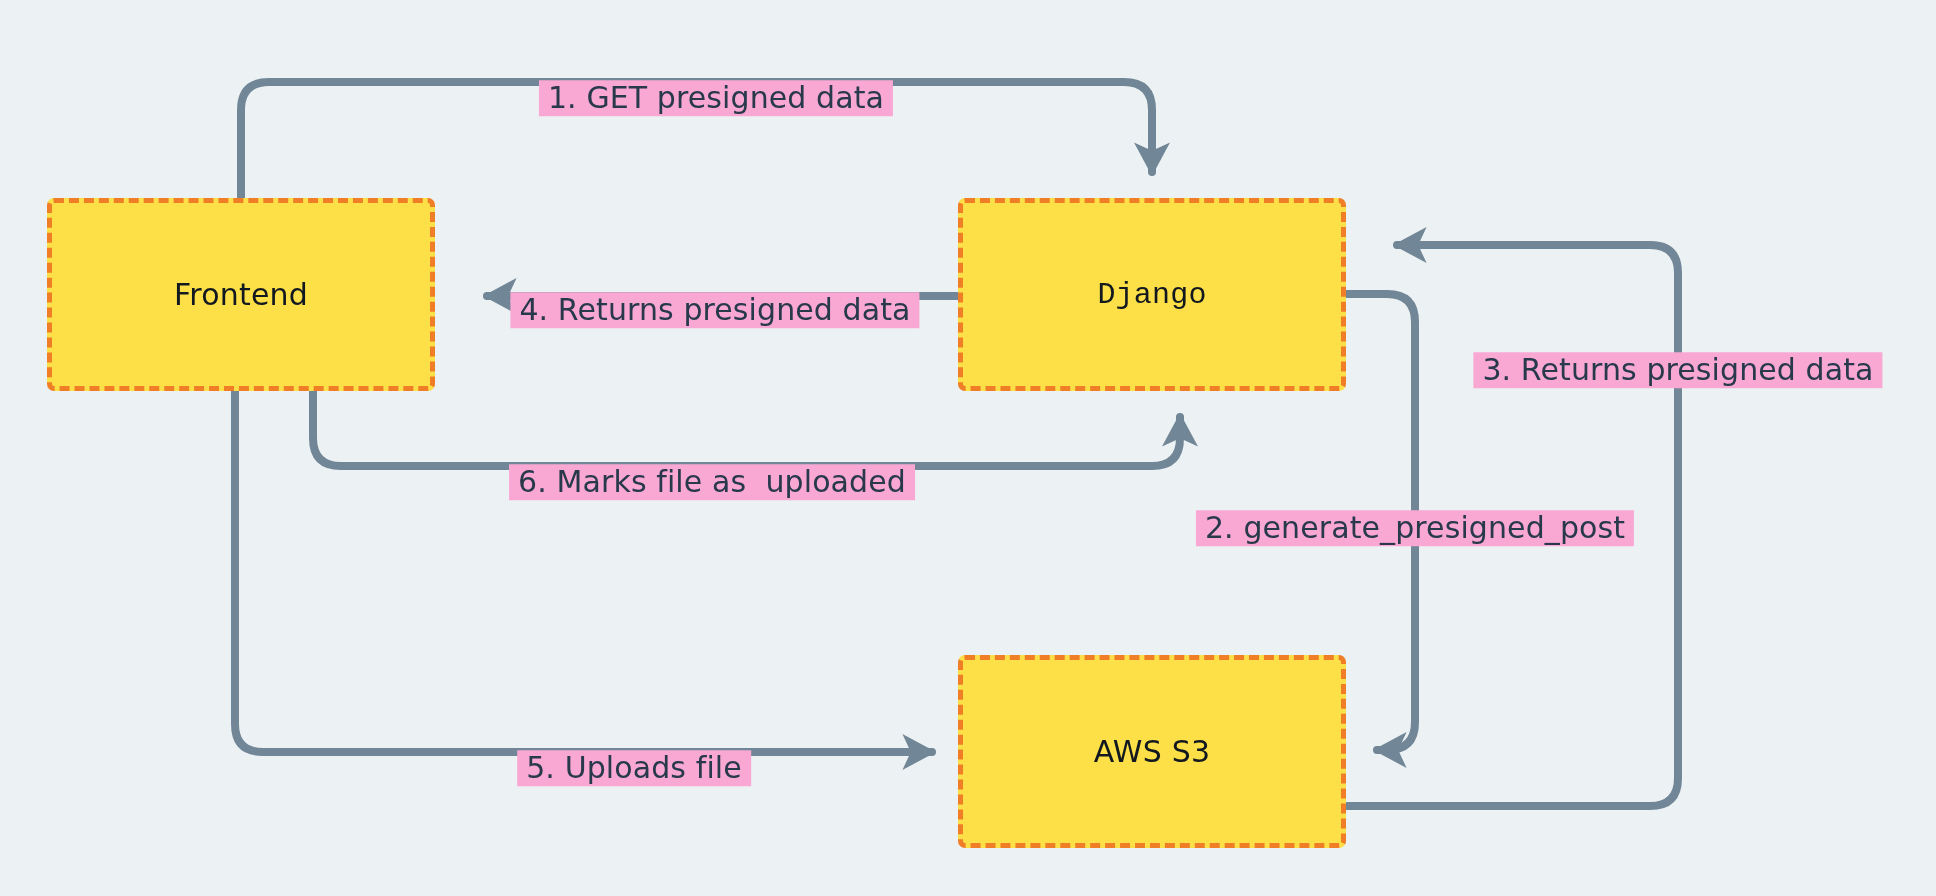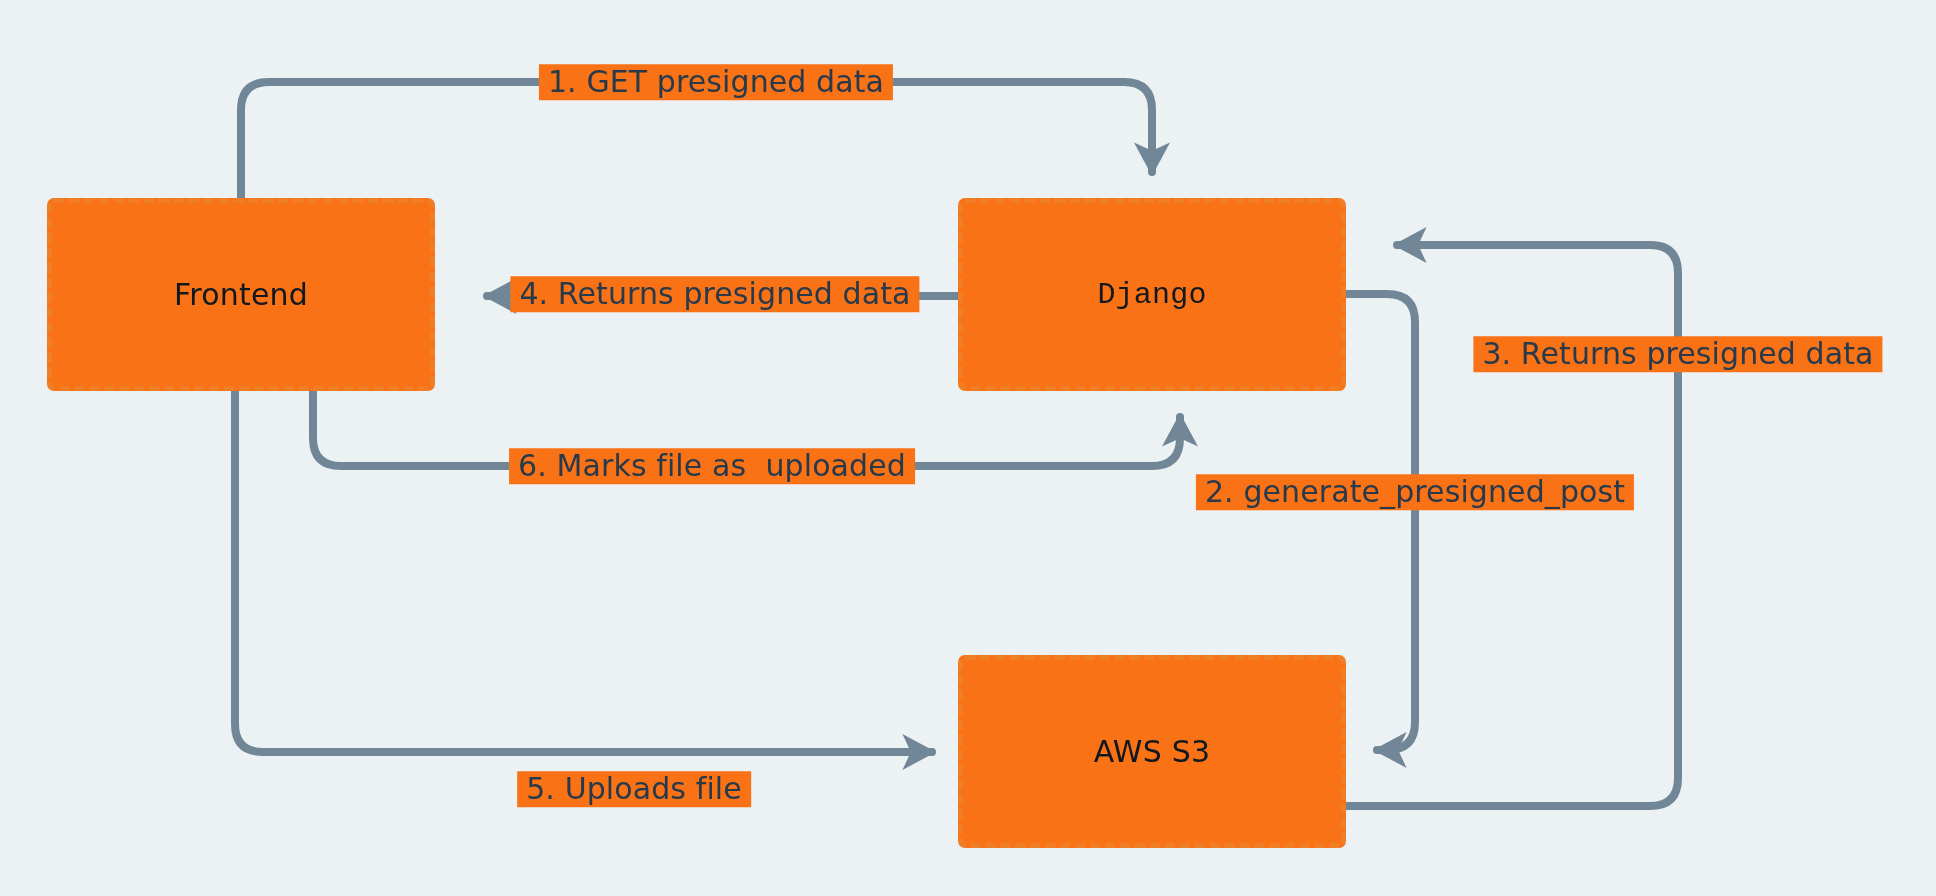--- a/index.html
+++ b/index.html
@@ -18,43 +18,44 @@
   #edges {
     position: absolute;
     top: 0;
     left: 0;
     width: 1936px;
     height: 896px;
   }
   .node {
     position: absolute;
     box-sizing: border-box;
-    background: #f97316;
+    background: #fde047;
     border: 5px dashed #F07E26;
     border-radius: 7px;
     display: flex;
     align-items: center;
     justify-content: center;
   }
   .node-label {
     font-size: 30px;
     color: #12181F;
     letter-spacing: 0.2px;
     white-space: pre;
   }
   .edge-label {
     position: absolute;
     font-size: 30px;
     color: #27394B;
-    background: #f97316;
+    background: #f9a8d4;
     white-space: pre;
     line-height: 1.05;
     padding: 2px 9px;
     transform: translate(-50%, -50%);
     letter-spacing: 0.1px;
+    margin-top: 16px;
   }
 </style>
 </head>
 <body>
 
 <div id="canvas">
 
   <svg id="edges" viewBox="0 0 1936 896" xmlns="http://www.w3.org/2000/svg">
     <defs>
       <marker id="arrowhead" markerWidth="5.2" markerHeight="5.2" refX="3.9" refY="2.6" orient="auto" markerUnits="strokeWidth">
@@ -82,23 +83,23 @@
   <div class="node" style="left:958px; top:198px; width:388px; height:193px;font-family:Liberation Mono, monospace;">
     <span class="node-label">Django</span>
   </div>
 
   <div class="node" style="left:958px; top:655px; width:388px; height:193px;text-align:right;">
     <span class="node-label">AWS S3</span>
   </div>
 
   <div class="edge-label" style="left:716px; top:82px;">1. GET presigned data</div>
 
-  <div class="edge-label" style="left:1415px; top:492px;">2. generate_presigned_post</div>
+  <div class="edge-label" style="left:1415px; top:512px;">2. generate_presigned_post</div>
 
   <div class="edge-label" style="left:1678px; top:354px;">3. Returns presigned data</div>
 
   <div class="edge-label" style="left:715px; top:294px;">4. Returns presigned data</div>
 
-  <div class="edge-label" style="left:634px; top:789px;">5. Uploads file</div>
+  <div class="edge-label" style="left:634px; top:752px;">5. Uploads file</div>
 
   <div class="edge-label" style="left:712px; top:466px;">6. Marks file as  uploaded</div>
 
 </div>
 
 </body></html>

